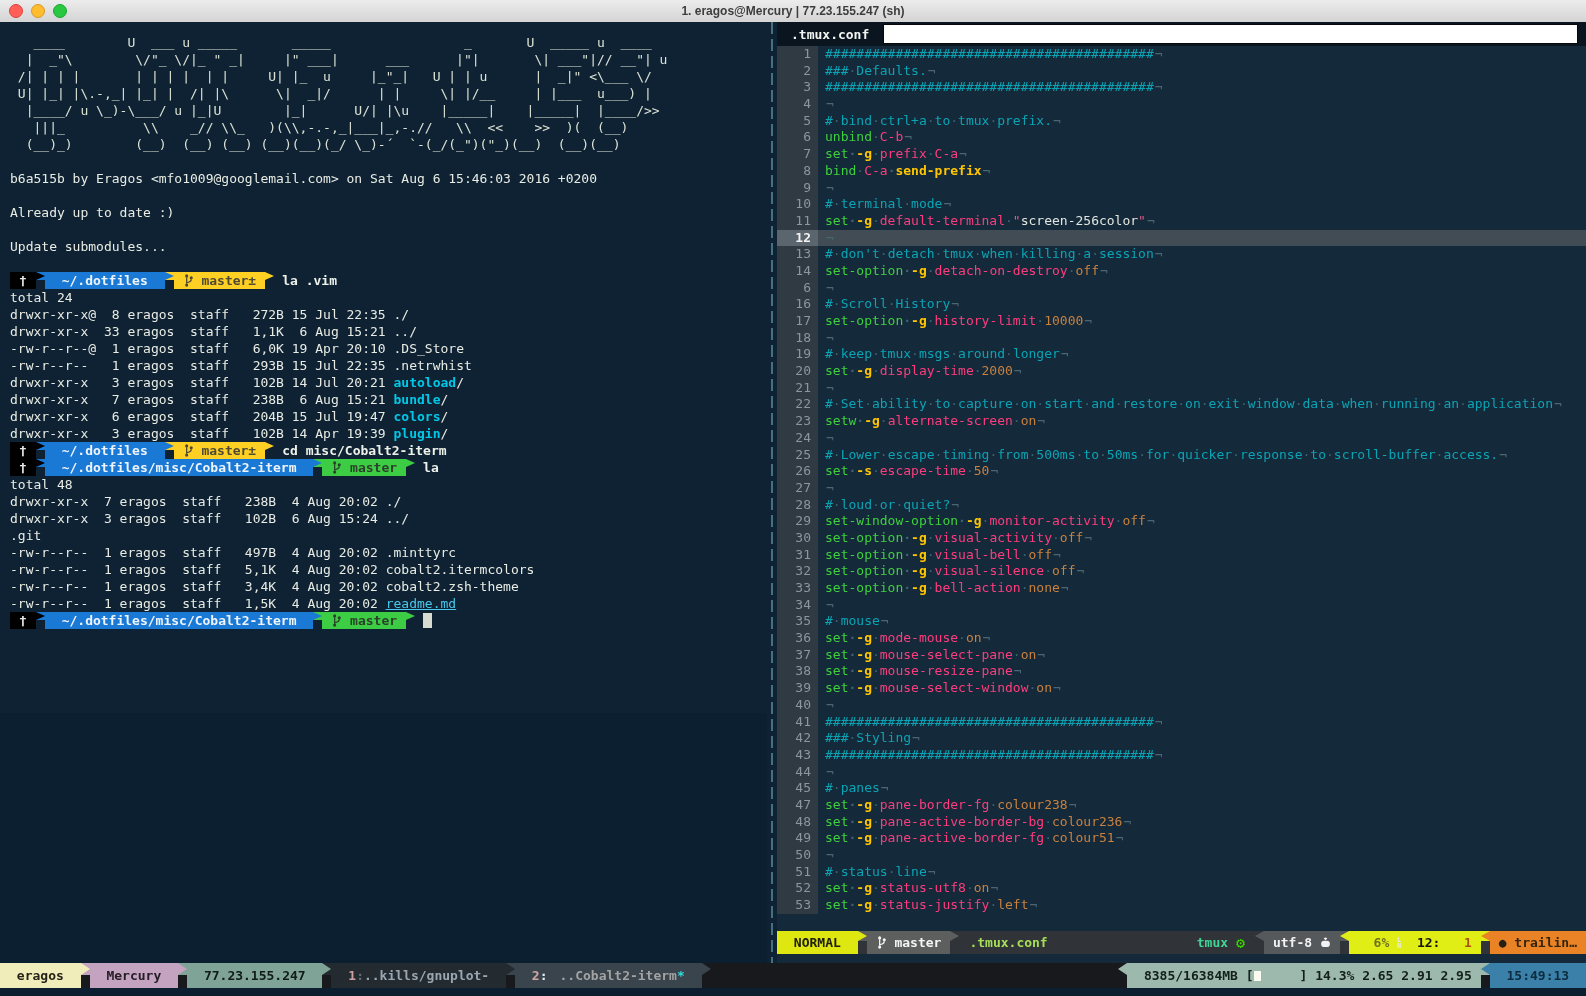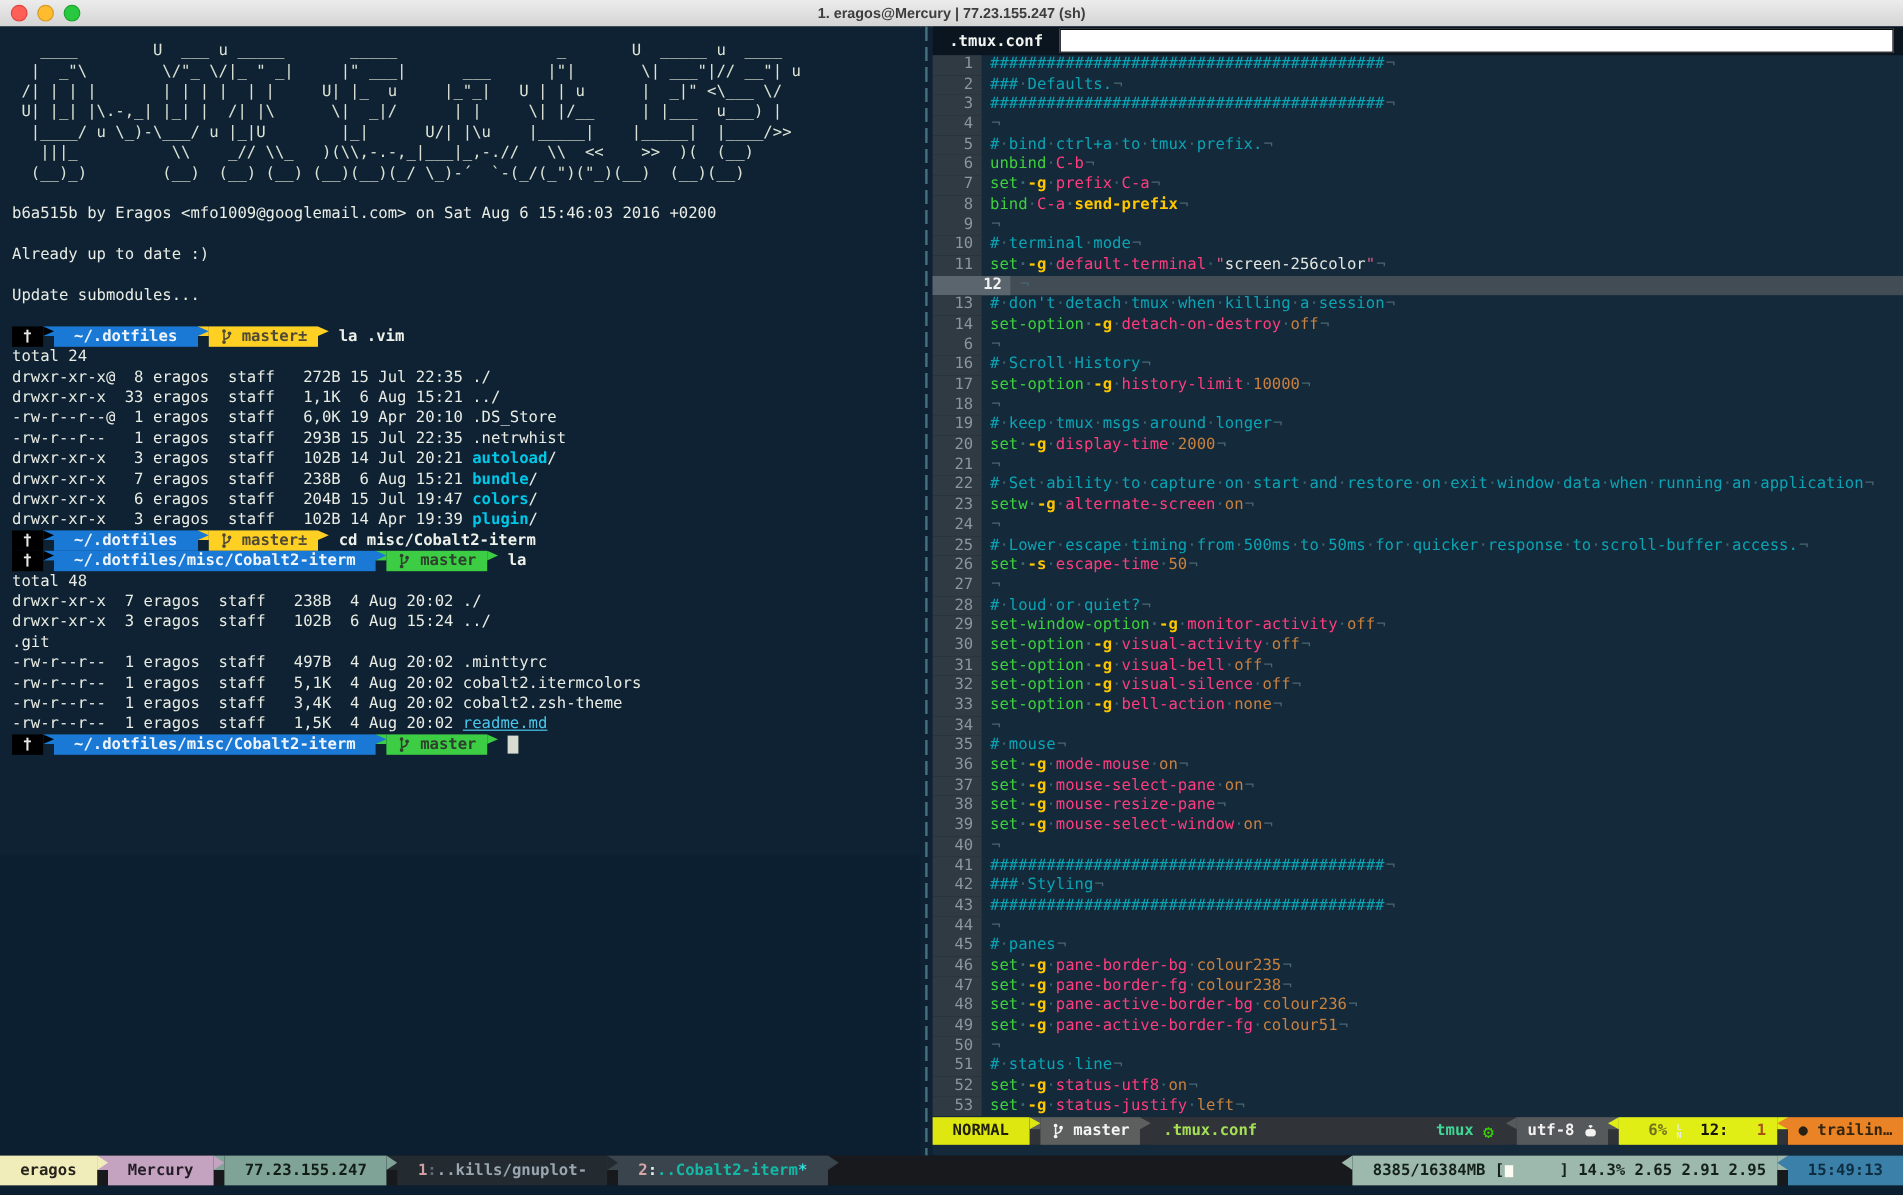--- a/index.html
+++ b/index.html
@@ -36,21 +36,21 @@
   .ic{vertical-align:-2px;}
   
   .vim-tabline{height:24px;background:#0a1520;display:flex;align-items:center;}
   .vim-tab{color:#f2f4f0;font-weight:bold;padding:0 12px 0 14px;white-space:pre;}
   .vim-tabfill{flex:1;height:18px;background:#ffffff;border:1px solid #05090d;margin:0 8px 0 2px;}
   .vim-body{position:absolute;left:0;top:24px;width:100%;}
   .vline{display:flex;height:16.7px;line-height:16.7px;align-items:center;}
   .vnum{width:34px;min-width:34px;text-align:right;padding-right:7px;background:#2f3a42;color:#8b969e;}
   .vcode{flex:1;white-space:pre;padding-left:7px;color:#e3e6e0;}
   .vline.cur{background:#414c54;}
-  .vline.cur .vnum{background:#5a656d;color:#f2f2f2;font-weight:bold;padding-left:24px;}
+  .vline.cur .vnum{background:#5a656d;color:#f2f2f2;font-weight:bold;}
   .tk-c{color:#0ba4b4;}.tk-k{color:#3ed13d;}.tk-f{color:#ffc600;font-weight:bold;}
   .tk-o{color:#ff3d7e;}.tk-v{color:#c8813e;}.tk-s{color:#e3e6e0;}.tk-q{color:#e05a86;}
   .sp{color:#3d6472;}.eol{color:#4a6672;padding-left:1px;}
   .vim-statusline{position:absolute;left:0;bottom:9px;width:100%;height:23px;background:#303438;
     display:flex;align-items:stretch;font-weight:bold;}
   .vsl-mid{flex:1;display:flex;align-items:center;background:#303438;padding:0 10px;}
   .vsl-file{color:#a6df56;font-weight:bold;white-space:pre;}
   .vsl-spacer{flex:1;}
   .vsl-tmux{color:#40d495;font-weight:bold;white-space:pre;}
   .gear{color:#3ad900;font-weight:normal;font-size:15px;}
@@ -316,24 +316,20 @@
         </div>
         <div class="vline">
           <span class="vnum">44</span>
           <span class="vcode"><span class="eol">¬</span></span>
         </div>
         <div class="vline">
           <span class="vnum">45</span>
           <span class="vcode"><span class="tk-c">#<span class="sp">·</span>panes</span><span class="eol">¬</span></span>
         </div>
         <div class="vline">
-          <span class="vnum">46</span>
-          <span class="vcode"><span class="tk-k">set</span><span class="tk-f"><span class="sp">·</span>-g</span><span class="tk-o"><span class="sp">·</span>pane-border-bg</span><span class="tk-v"><span class="sp">·</span>colour235</span><span class="eol">¬</span></span>
-        </div>
-        <div class="vline">
           <span class="vnum">47</span>
           <span class="vcode"><span class="tk-k">set</span><span class="tk-f"><span class="sp">·</span>-g</span><span class="tk-o"><span class="sp">·</span>pane-border-fg</span><span class="tk-v"><span class="sp">·</span>colour238</span><span class="eol">¬</span></span>
         </div>
         <div class="vline">
           <span class="vnum">48</span>
           <span class="vcode"><span class="tk-k">set</span><span class="tk-f"><span class="sp">·</span>-g</span><span class="tk-o"><span class="sp">·</span>pane-active-border-bg</span><span class="tk-v"><span class="sp">·</span>colour236</span><span class="eol">¬</span></span>
         </div>
         <div class="vline">
           <span class="vnum">49</span>
           <span class="vcode"><span class="tk-k">set</span><span class="tk-f"><span class="sp">·</span>-g</span><span class="tk-o"><span class="sp">·</span>pane-active-border-fg</span><span class="tk-v"><span class="sp">·</span>colour51</span><span class="eol">¬</span></span>
@@ -386,21 +382,21 @@
 
   <div class="tmux-bar" id="tmux-bar">
       <span class="pl-seg" style="background: rgb(241, 237, 187); color: rgb(38, 35, 26);"><span> eragos </span></span>
       <span class="pl-arrow" style="border-top: 6.25px solid transparent; border-bottom: 6.25px solid transparent; border-left: 9px solid rgb(241, 237, 187); background: rgb(195, 163, 191);"></span>
       <span class="pl-seg" style="background: rgb(195, 163, 191); color: rgb(36, 28, 38);"><span> Mercury </span></span>
       <span class="pl-arrow" style="border-top: 6.25px solid transparent; border-bottom: 6.25px solid transparent; border-left: 9px solid rgb(195, 163, 191); background: rgb(127, 163, 150);"></span>
       <span class="pl-seg" style="background: rgb(127, 163, 150); color: rgb(18, 28, 23); justify-content: center;"><span> 77.23.155.247 </span></span>
       <span class="pl-arrow" style="border-top: 6.25px solid transparent; border-bottom: 6.25px solid transparent; border-left: 9px solid rgb(127, 163, 150); background: rgb(35, 43, 49);"></span>
       <span class="pl-seg" style="background: rgb(35, 43, 49);"><span style="color:#cf9f9f;"> 1</span><span style="color:#5f6b74;">:</span><span style="color:#9aa7b1;">..kills/gnuplot-</span><span style=""> </span></span>
       <span class="pl-arrow" style="border-top: 6.25px solid transparent; border-bottom: 6.25px solid transparent; border-left: 9px solid rgb(35, 43, 49); background: rgb(58, 68, 76);"></span>
-      <span class="pl-seg" style="background: rgb(58, 68, 76);"><span style="color:#d4a6a6;"> 2</span><span style="color:#e8edf0;">:</span><span style="color:#14b8a6;">..Cobalt2-iterm</span><span style="color:#31dcdc;">*</span><span style=""> </span></span>
+      <span class="pl-seg" style="background: rgb(58, 68, 76);"><span style="color:#d4a6a6;"> 2</span><span style="color:#e8edf0;">:</span><span style="color:#a3a3a3;margin-left:12px;">..Cobalt2-iterm</span><span style="color:#31dcdc;">*</span><span style=""> </span></span>
       <span class="pl-arrow" style="border-top: 6.25px solid transparent; border-bottom: 6.25px solid transparent; border-left: 9px solid rgb(58, 68, 76); background: rgb(23, 25, 28);"></span>
       <span class="tmux-spacer"></span>
       <span class="pl-arrow" style="border-top: 6.25px solid transparent; border-bottom: 6.25px solid transparent; border-right: 9px solid rgb(157, 185, 173); background: rgb(23, 25, 28);"></span>
       <span class="pl-seg" style="background: rgb(157, 185, 173);"><span style="color:#14201b;"> 8385/16384MB [</span><span class="membar"><span class="memfill"></span></span><span style="color:#14201b;">] 14.3% 2.65 2.91 2.95</span></span>
       <span class="pl-arrow" style="border-top: 6.25px solid transparent; border-bottom: 6.25px solid transparent; border-right: 9px solid rgb(59, 128, 168); background: rgb(157, 185, 173);"></span>
       <span class="pl-seg" style="background: rgb(59, 128, 168); color: rgb(13, 44, 63);"><span> 15:49:13 </span></span>
     </div>
   <div class="bottom-strip"></div>
 </div>
 

